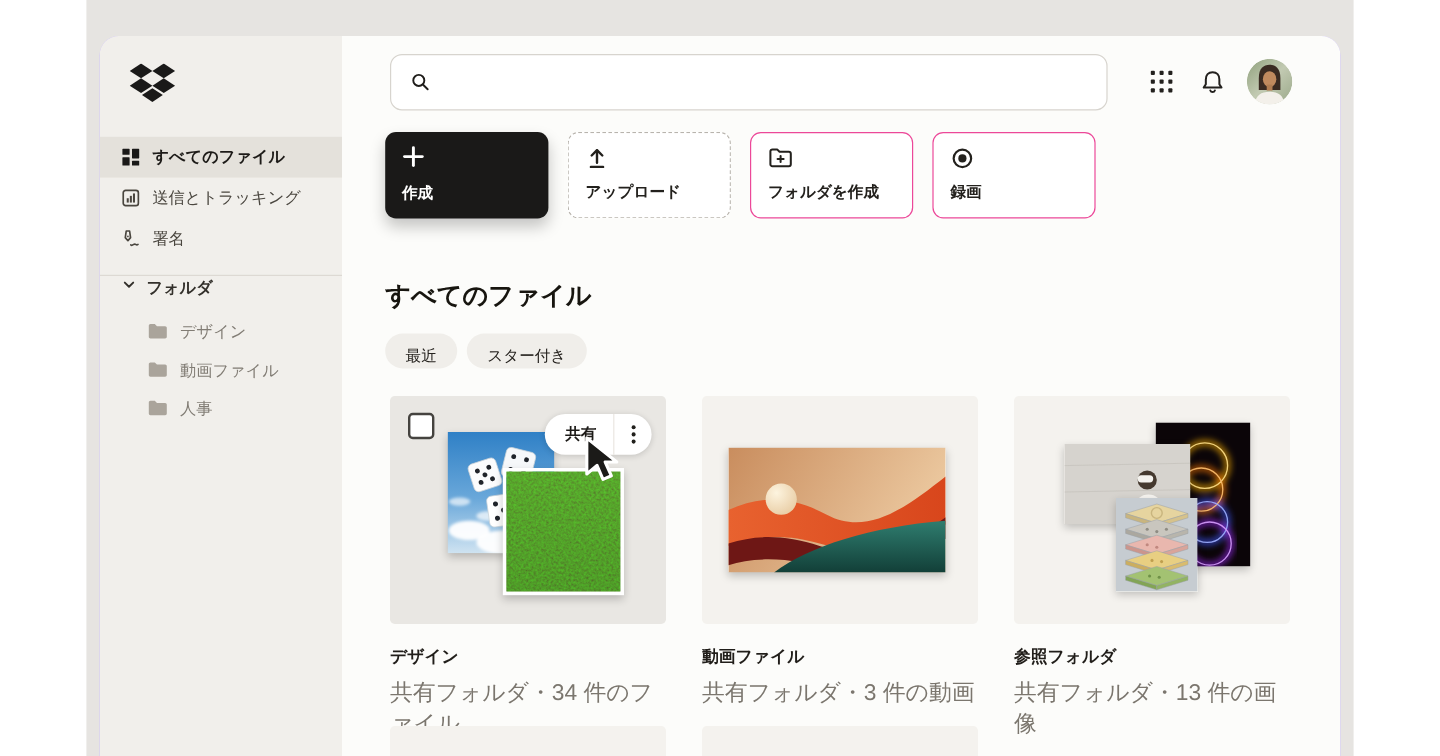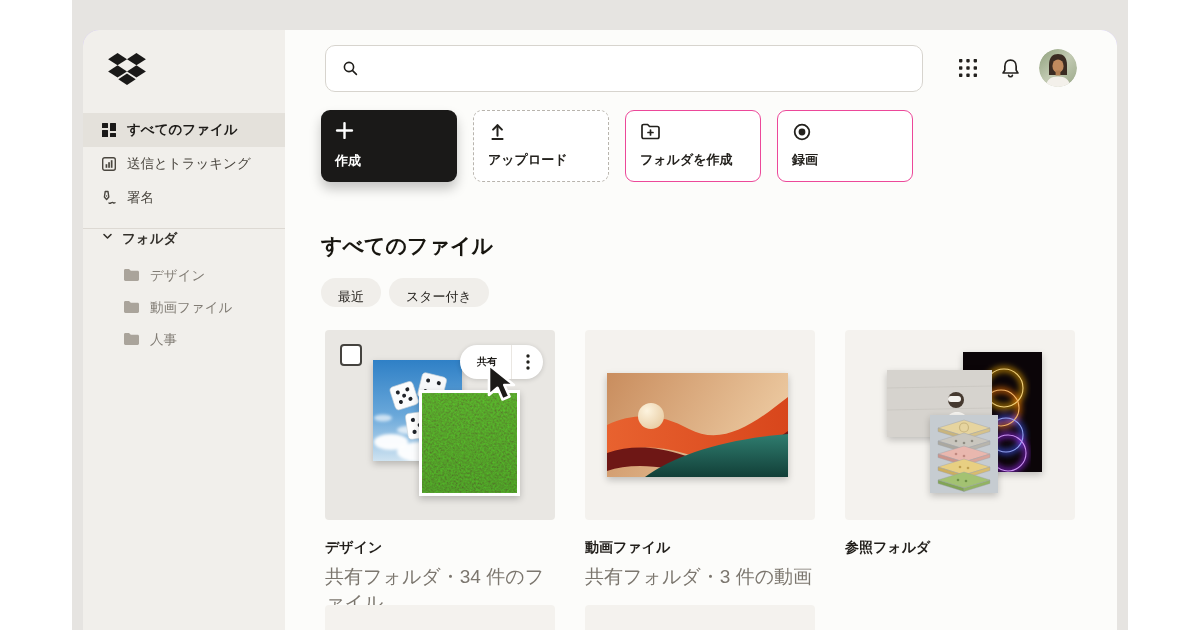--- a/index.html
+++ b/index.html
@@ -56,21 +56,21 @@
   .thumb { width:230px; height:190px; border-radius:4px; position:relative; background:#f4f2ee; }
   .thumb.hovered { background:#e9e7e3; }
   .card-title { margin-top:19px; font-size:14px; font-weight:bold; color:#211e1a; }
   .card-sub { margin-top:7px; font-size:19px; color:#7b766e; }
 
   .checkbox { position:absolute; left:15px; top:14px; width:22px; height:22px; background:#ffffff;
               border:2px solid #45433f; border-radius:4px; z-index:4; }
 
   .share-pill { position:absolute; right:12px; top:15px; height:34px; border-radius:17px; background:#ffffff;
                 display:flex; align-items:center; box-shadow:0 1px 5px rgba(0,0,0,0.16); z-index:5; }
-  .share-btn { padding:0 14px 0 17px; font-size:10px; font-weight:bold; color:#1d1b18; height:34px;
+  .share-btn { padding:0 14px 0 17px; font-size:13px; font-weight:bold; color:#1d1b18; height:34px;
                display:flex; align-items:center; }
   .pill-divider { width:1px; height:34px; background:#eae7e2; }
   .kebab-btn { width:31px; height:34px; display:flex; align-items:center; justify-content:center; }
 
   .cursor { position:absolute; left:160px; top:33px; z-index:6; }
 
   .img-shadow { box-shadow:0 3px 7px rgba(0,0,0,0.22); }
   .abs { position:absolute; }
 
   .next-row { position:absolute; left:40px; top:575px; display:flex; gap:30px; }
@@ -461,20 +461,21 @@
               <circle cx="42" cy="26" r="1.3" fill="#8f8c83"></circle>
             <circle cx="26" cy="39" r="1.3" fill="#c0887f"></circle>
               <circle cx="34" cy="41" r="1.3" fill="#c0887f"></circle>
             <circle cx="30" cy="52" r="1.3" fill="#bf9f4f"></circle>
               <circle cx="38" cy="53" r="1.3" fill="#bf9f4f"></circle>
             <circle cx="28" cy="65" r="1.3" fill="#6f9147"></circle>
               <circle cx="36" cy="66" r="1.3" fill="#6f9147"></circle>
           </svg>
         </div>
         <div class="card-title">参照フォルダ</div>
+        <div class="card-sub">共有フォルダ・13 件の画像</div>
       </div>
     </div>
 
     <div class="next-row">
       <div class="next-card"></div>
       <div class="next-card"></div>
     </div>
 
   </main>
 </div>

